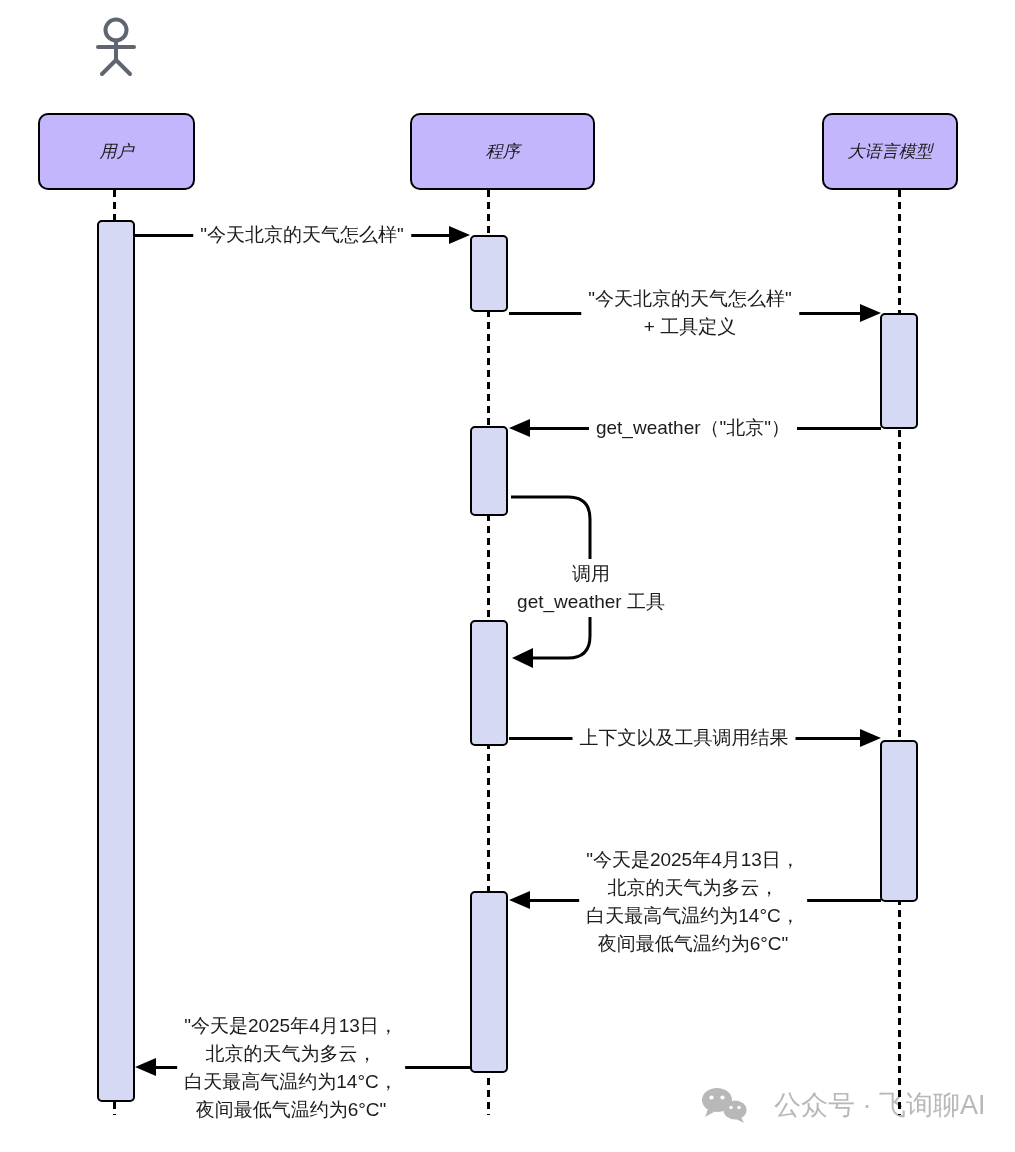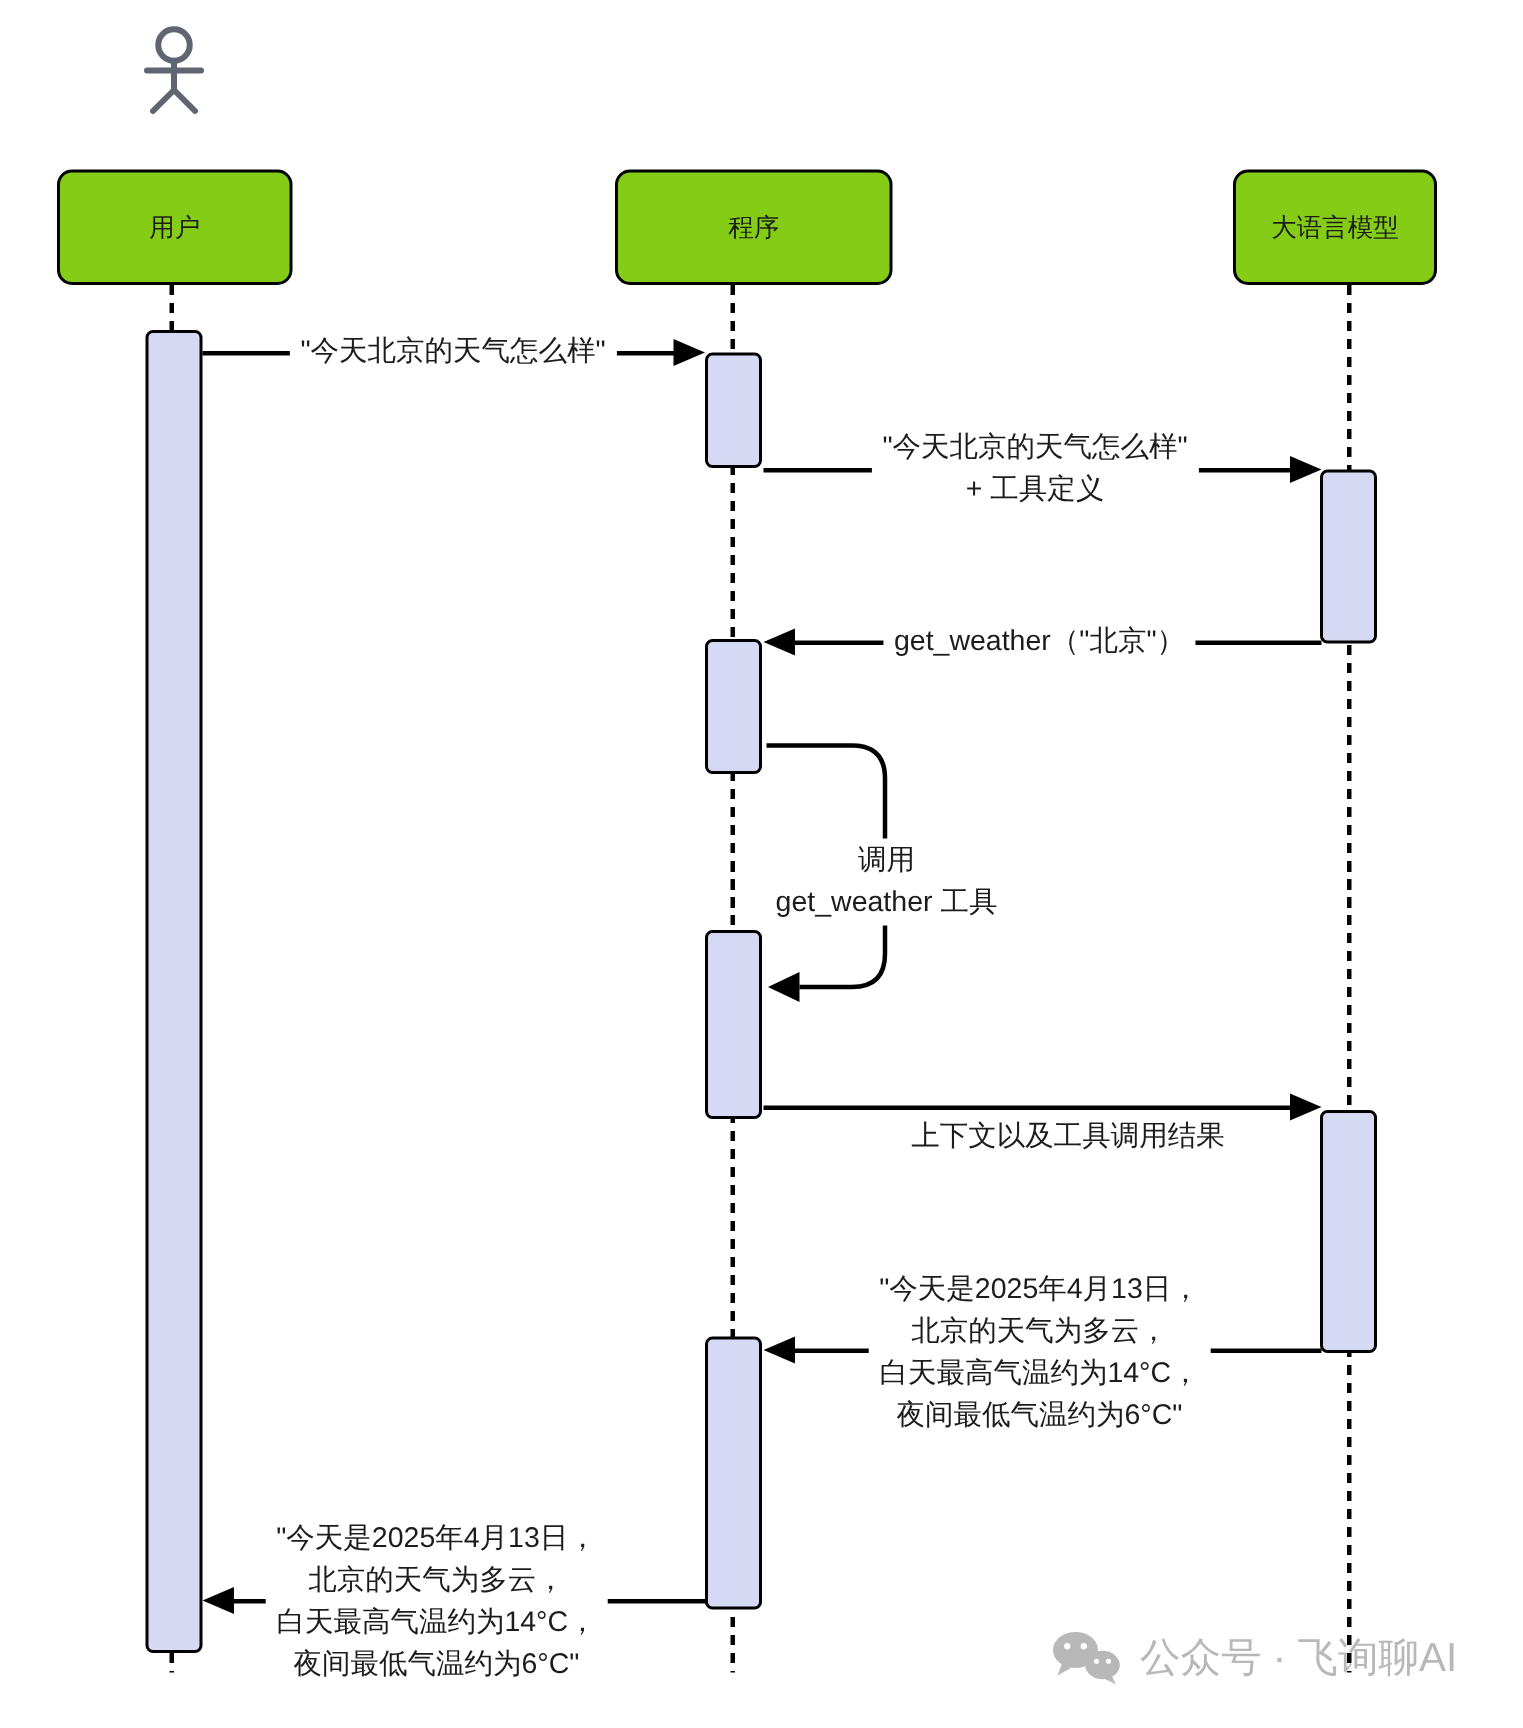--- a/index.html
+++ b/index.html
@@ -6,23 +6,23 @@
   .canvas{
     position:relative;
     width:1015px;height:1152px;
     background:#ffffff;
     font-family:"Liberation Sans","DejaVu Sans",sans-serif;
     overflow:hidden;
   }
   
   .pbox{
     position:absolute;top:113px;height:77px;box-sizing:border-box;
-    background:#84cc16;border:2.5px solid #000;border-radius:10px;
+    background:#c4b5fd;border:2.5px solid #000;border-radius:10px;
     display:flex;align-items:center;justify-content:center;
-    font-size:17px;color:#1c1c1c;z-index:2;
+    font-size:17px;color:#1c1c1c;z-index:2;font-style:italic;
   }
   .pbox-user{left:38px;width:157px;}
   .pbox-program{left:410px;width:185px;}
   .pbox-llm{left:822px;width:136px;}
   
   .lifeline{
     position:absolute;top:190px;width:3px;height:925px;z-index:1;
     background:repeating-linear-gradient(to bottom,#000 0 7px,transparent 7px 12px);
   }
   .lifeline-user{left:113px;}
@@ -51,21 +51,21 @@
     position:absolute;transform:translate(-50%,-50%);
     background:#ffffff;padding:1px 7px;z-index:4;
     font-size:19px;line-height:28px;color:#1c1c1c;
     text-align:center;white-space:nowrap;
   }
   .selfcall{position:absolute;left:500px;top:485px;z-index:3;}
   .actor{position:absolute;left:92px;top:10px;z-index:2;}
   
   .watermark{
     position:absolute;left:700px;top:1086px;z-index:0;
-    display:flex;align-items:center;gap:12px;
+    display:flex;align-items:center;gap:26px;
     color:#b8b8b8;font-size:27px;white-space:nowrap;
   }
 </style>
 </head>
 <body>
 
 <div class="canvas">
 
   <svg class="actor" width="50" height="72" viewBox="0 0 50 72">
     <g stroke="#5f6672" stroke-width="4" fill="none" stroke-linecap="round">
@@ -112,21 +112,21 @@
     <path d="M 11 12 H 68 Q 90 12 90 34 V 151 Q 90 173 68 173 H 33" stroke="#000" stroke-width="3" fill="none"></path>
     <polygon points="12,173 33,163 33,183" fill="#000"></polygon>
   </svg>
   <div class="mlabel" style="left:591px;top:588px;">
     <div>调用</div>
     <div>get_weather 工具</div>
   </div>
 
   <div class="mline" style="left:509px;top:736.5px;width:352px;"></div>
   <div class="arr arr-r" style="left:860px;top:729px;"></div>
-  <div class="mlabel" style="left:684px;top:758px;margin-left:28px;">上下文以及工具调用结果</div>
+  <div class="mlabel" style="left:684px;top:738px;">上下文以及工具调用结果</div>
 
   <div class="mline" style="left:529px;top:898.5px;width:352px;"></div>
   <div class="arr arr-l" style="left:509px;top:891px;"></div>
   <div class="mlabel" style="left:693px;top:902px;">
     <div>"今天是2025年4月13日，</div>
     <div>北京的天气为多云，</div>
     <div>白天最高气温约为14°C，</div>
     <div>夜间最低气温约为6°C"</div>
   </div>
 

